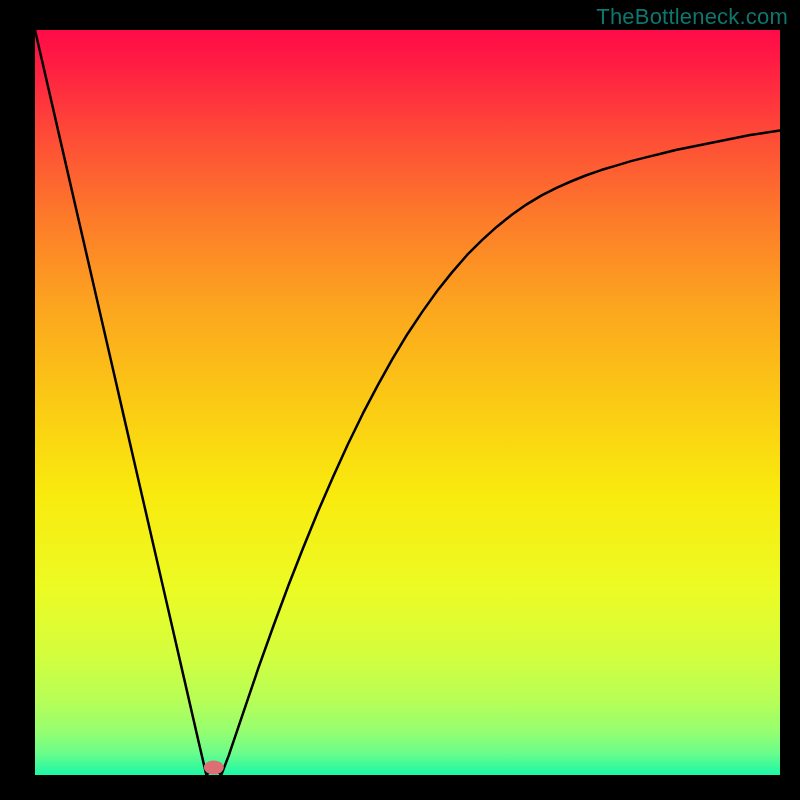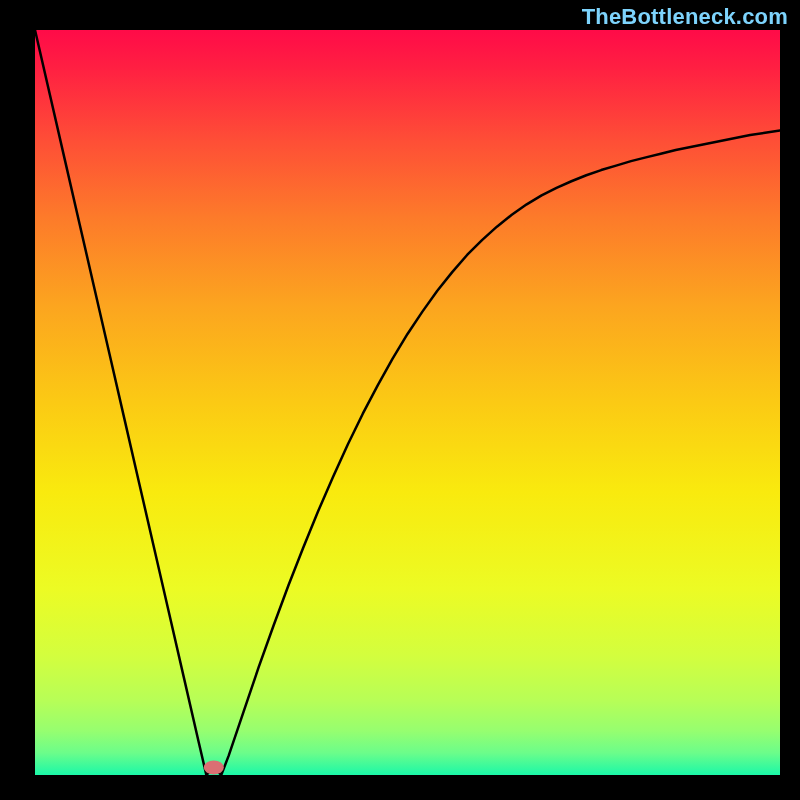--- a/index.html
+++ b/index.html
@@ -14,23 +14,23 @@
   .frame {
     position: relative;
     width: 800px;
     height: 800px;
     background: #000;
   }
   .watermark {
     position: absolute;
     top: 4px;
     right: 12px;
-    color: #7dd3fc;
+    color: #0f766e;
     font-size: 22px;
-    font-weight: 700;
+    font-weight: 400;
     letter-spacing: 0.2px;
     z-index: 5;
   }
   .plot-area {
     position: absolute;
     left: 35px;
     top: 30px;
     width: 745px;
     height: 745px;
   }

